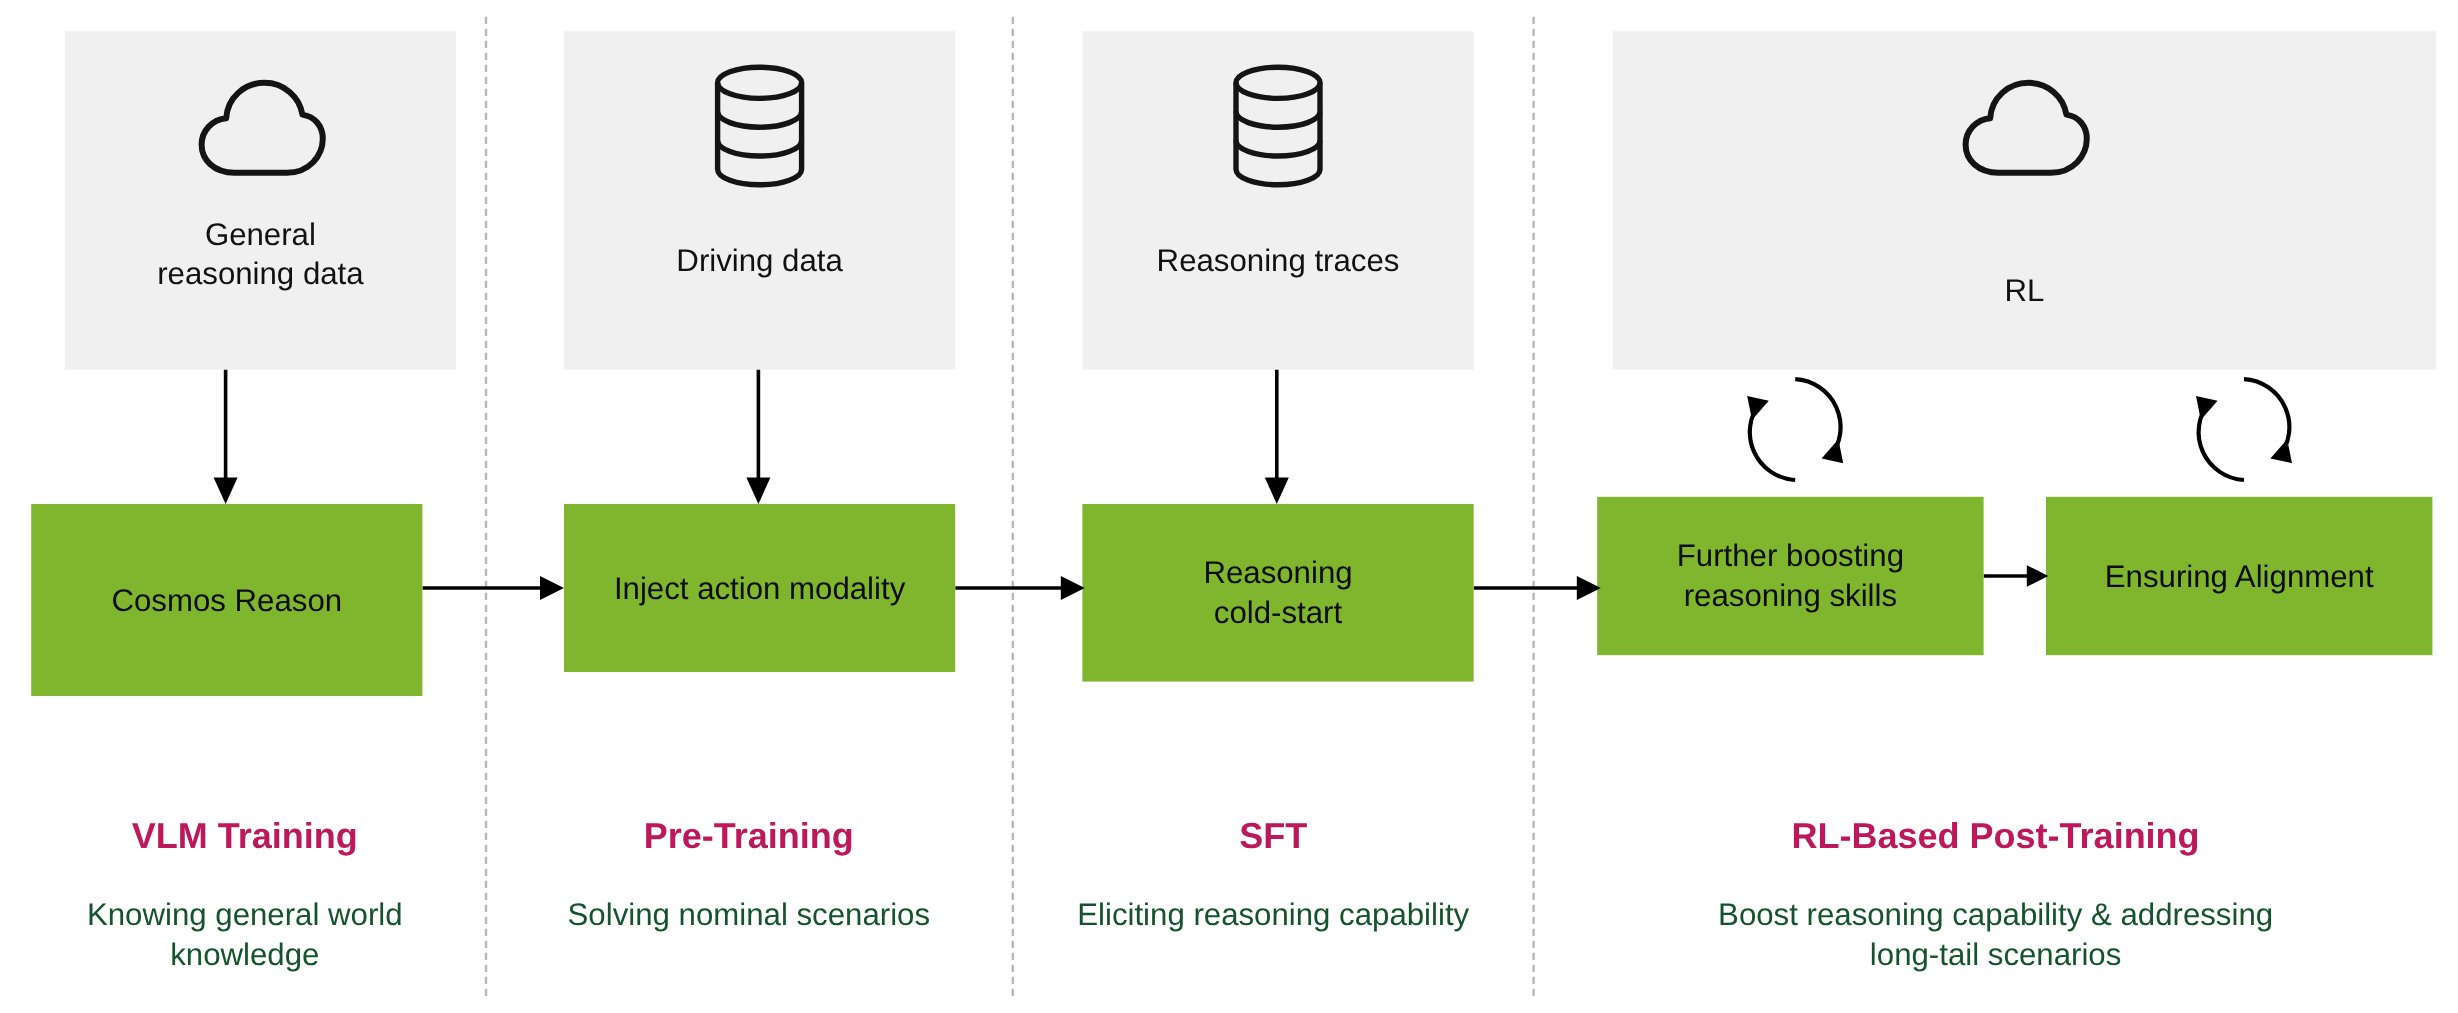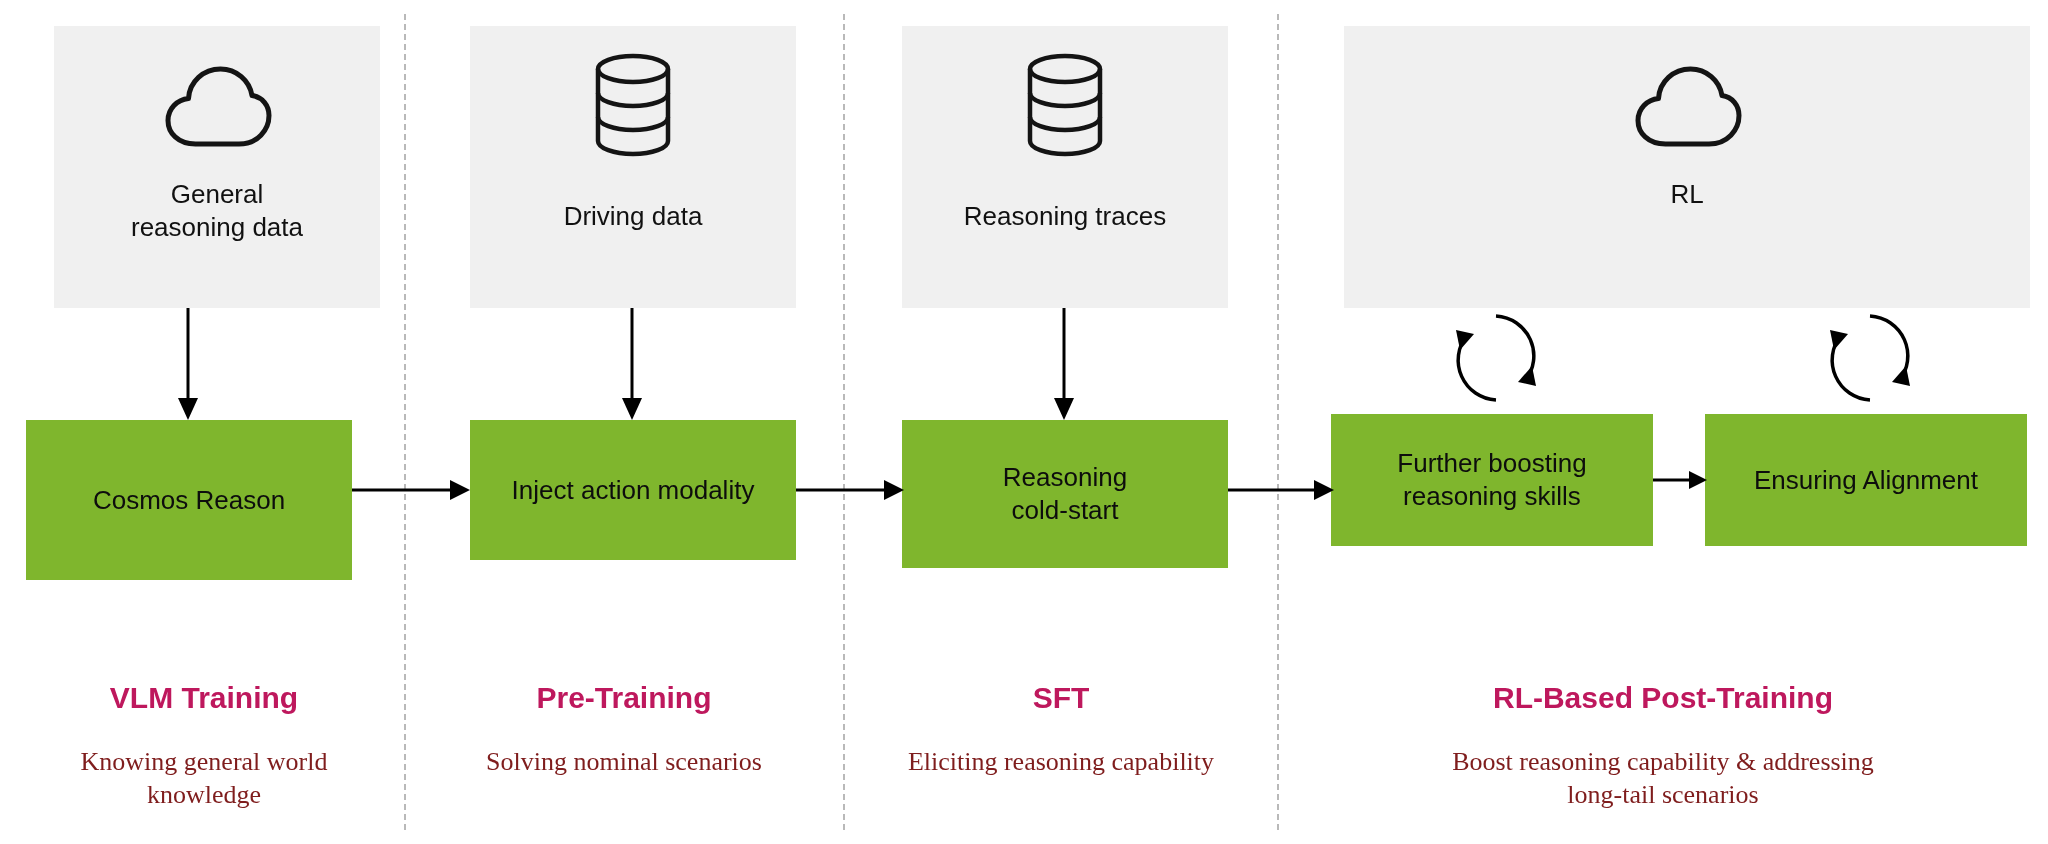--- a/index.html
+++ b/index.html
@@ -21,21 +21,21 @@
 
   
   .source-box{
     position:absolute;
     background:#f0f0f0;
     display:flex;
     flex-direction:column;
     align-items:center;
     box-sizing:border-box;
   }
-  .source-box.wide{align-items:center;}
+  .source-box.wide{align-items:center;gap:47px;}
   .source-icon{
     display:block;
   }
   .source-label{
     font-size:26px;
     line-height:1.26;
     text-align:center;
     color:#111111;
     white-space:pre-line;
   }
@@ -72,25 +72,24 @@
   }
   .caption-title{
     font-size:30px;
     font-weight:bold;
     color:#be185d;
     margin:0 0 30px 0;
     line-height:1.2;
   }
   .caption-sub{
     font-size:26px;
-    color:#7f1d1d;
+    color:#14532d;
     margin:3px;
     line-height:1.26;
     white-space:pre-line;
-    font-family:Liberation Serif, serif;
   }
 </style>
 </head>
 <body>
 
 <div id="stage">
 
   <div class="divider" style="left:404px;top:14px;height:816px;"></div>
   <div class="divider" style="left:843px;top:14px;height:816px;"></div>
   <div class="divider" style="left:1277px;top:14px;height:816px;"></div>

